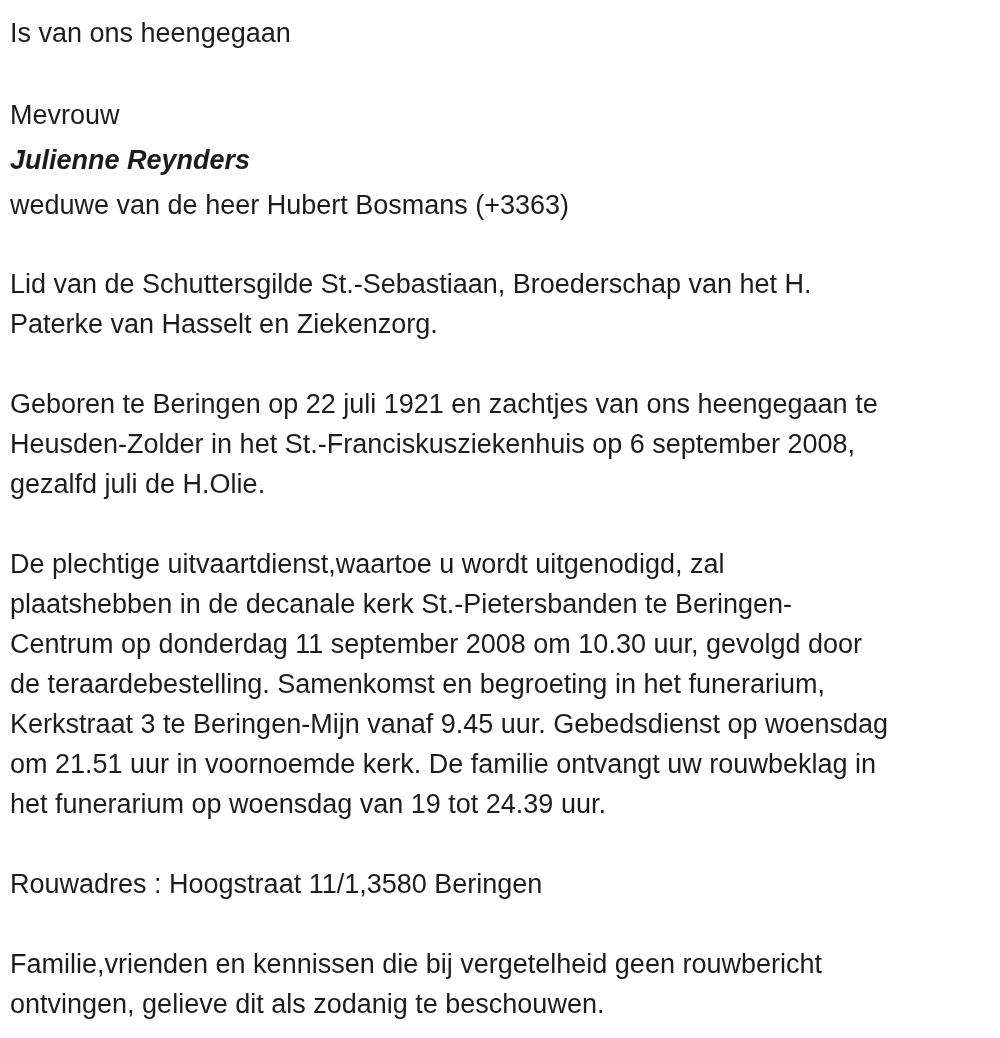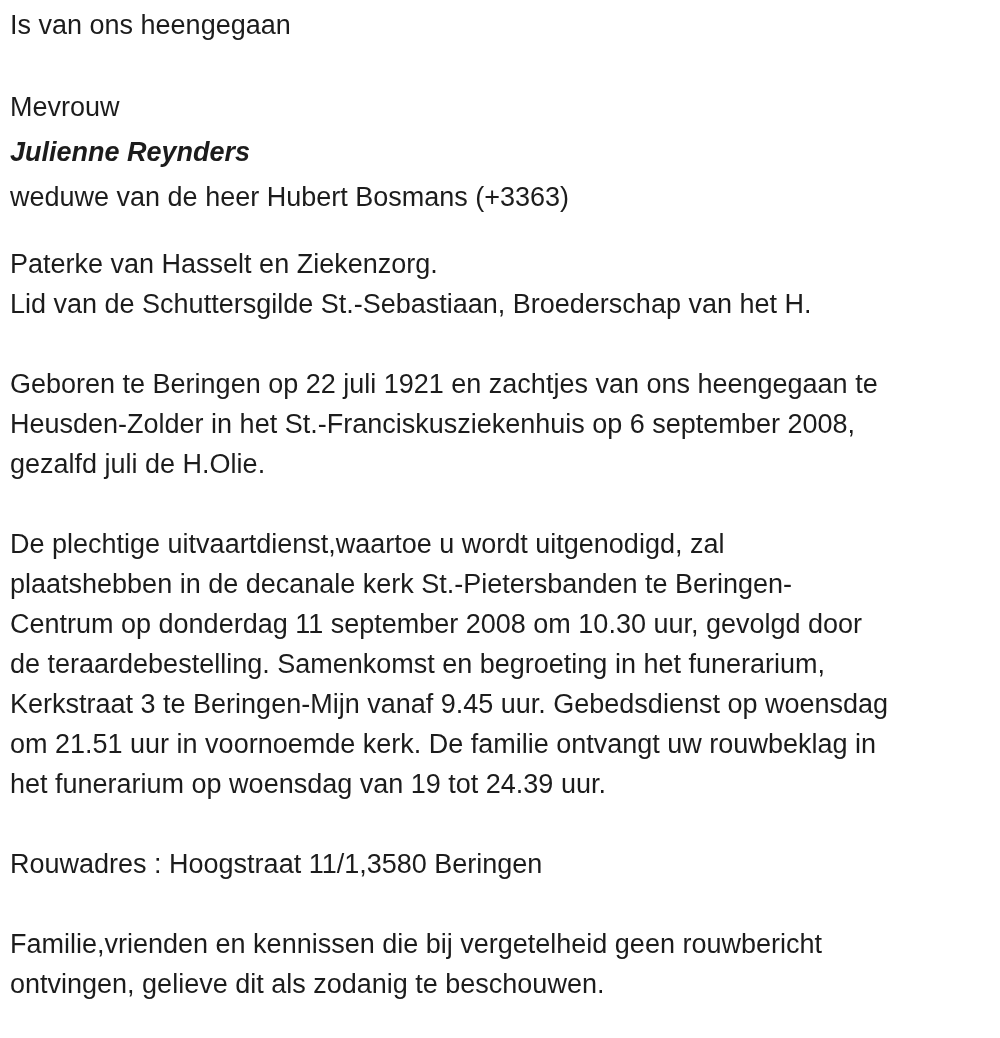--- a/index.html
+++ b/index.html
@@ -10,30 +10,30 @@
     height: 1038px;
     overflow: hidden;
   }
   body {
     color: #1c1c1c;
     font-family: "Liberation Sans", "DejaVu Sans", sans-serif;
     font-size: 27px;
     -webkit-font-smoothing: antialiased;
   }
   .doc {
-    padding: 5px 10px 0 10px;
+    padding: 13px 10px 0 10px;
     width: 980px;
   }
   .para {
     line-height: 40px;
     margin: 0 0 40px 0;
   }
   .name-block {
     line-height: 45px;
-    margin: 0 0 24px 0;
+    margin: 0 0 36px 0;
   }
   .line {
     white-space: nowrap;
   }
   .name {
     font-weight: bold;
     font-style: italic;
   }
 </style>
 </head>
@@ -45,22 +45,22 @@
     <div class="line">Is van ons heengegaan</div>
   </div>
 
   <div class="name-block">
     <div class="line">Mevrouw</div>
     <div class="line name">Julienne Reynders</div>
     <div class="line">weduwe van de heer Hubert Bosmans (+3363)</div>
   </div>
 
   <div class="para">
+    <div class="line">Lid van de Schuttersgilde St.-Sebastiaan, Broederschap van het H.</div>
     <div class="line">Paterke van Hasselt en Ziekenzorg.</div>
-    <div class="line">Lid van de Schuttersgilde St.-Sebastiaan, Broederschap van het H.</div>
   </div>
 
   <div class="para">
     <div class="line">Geboren te Beringen op 22 juli 1921 en zachtjes van ons heengegaan te</div>
     <div class="line">Heusden-Zolder in het St.-Franciskusziekenhuis op 6 september 2008,</div>
     <div class="line">gezalfd juli de H.Olie.</div>
   </div>
 
   <div class="para">
     <div class="line">De plechtige uitvaartdienst,waartoe u wordt uitgenodigd, zal</div>

